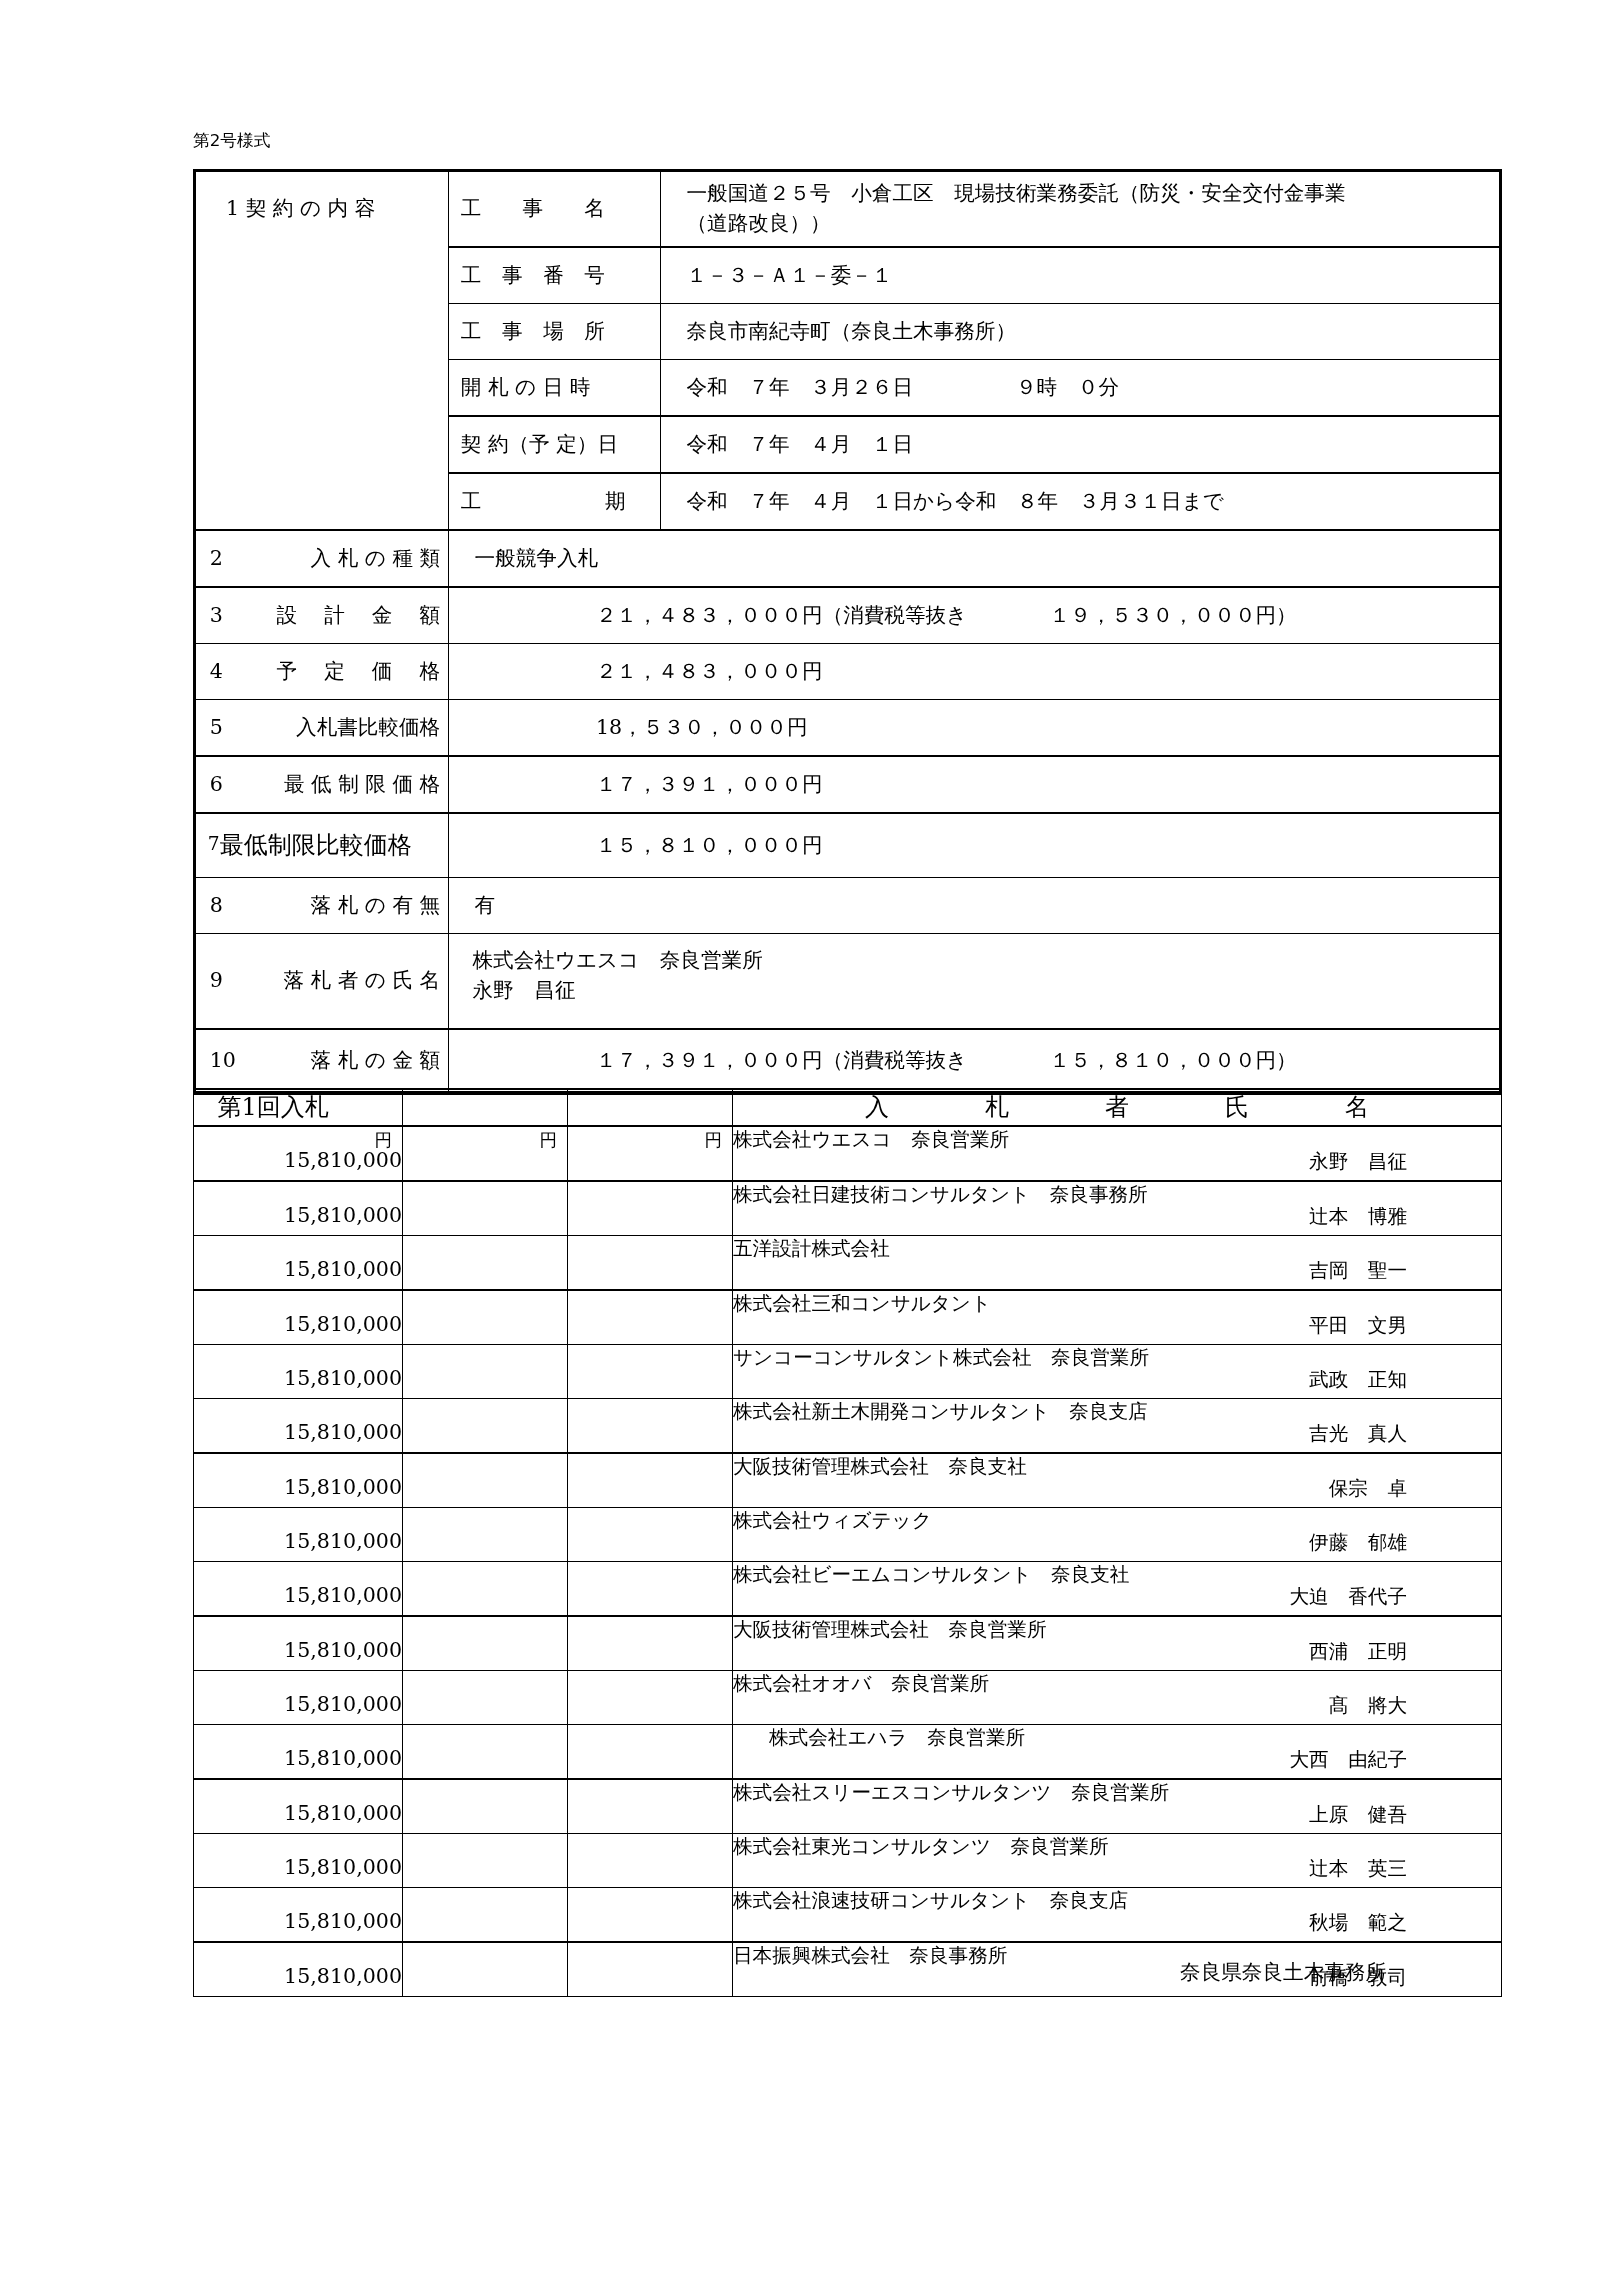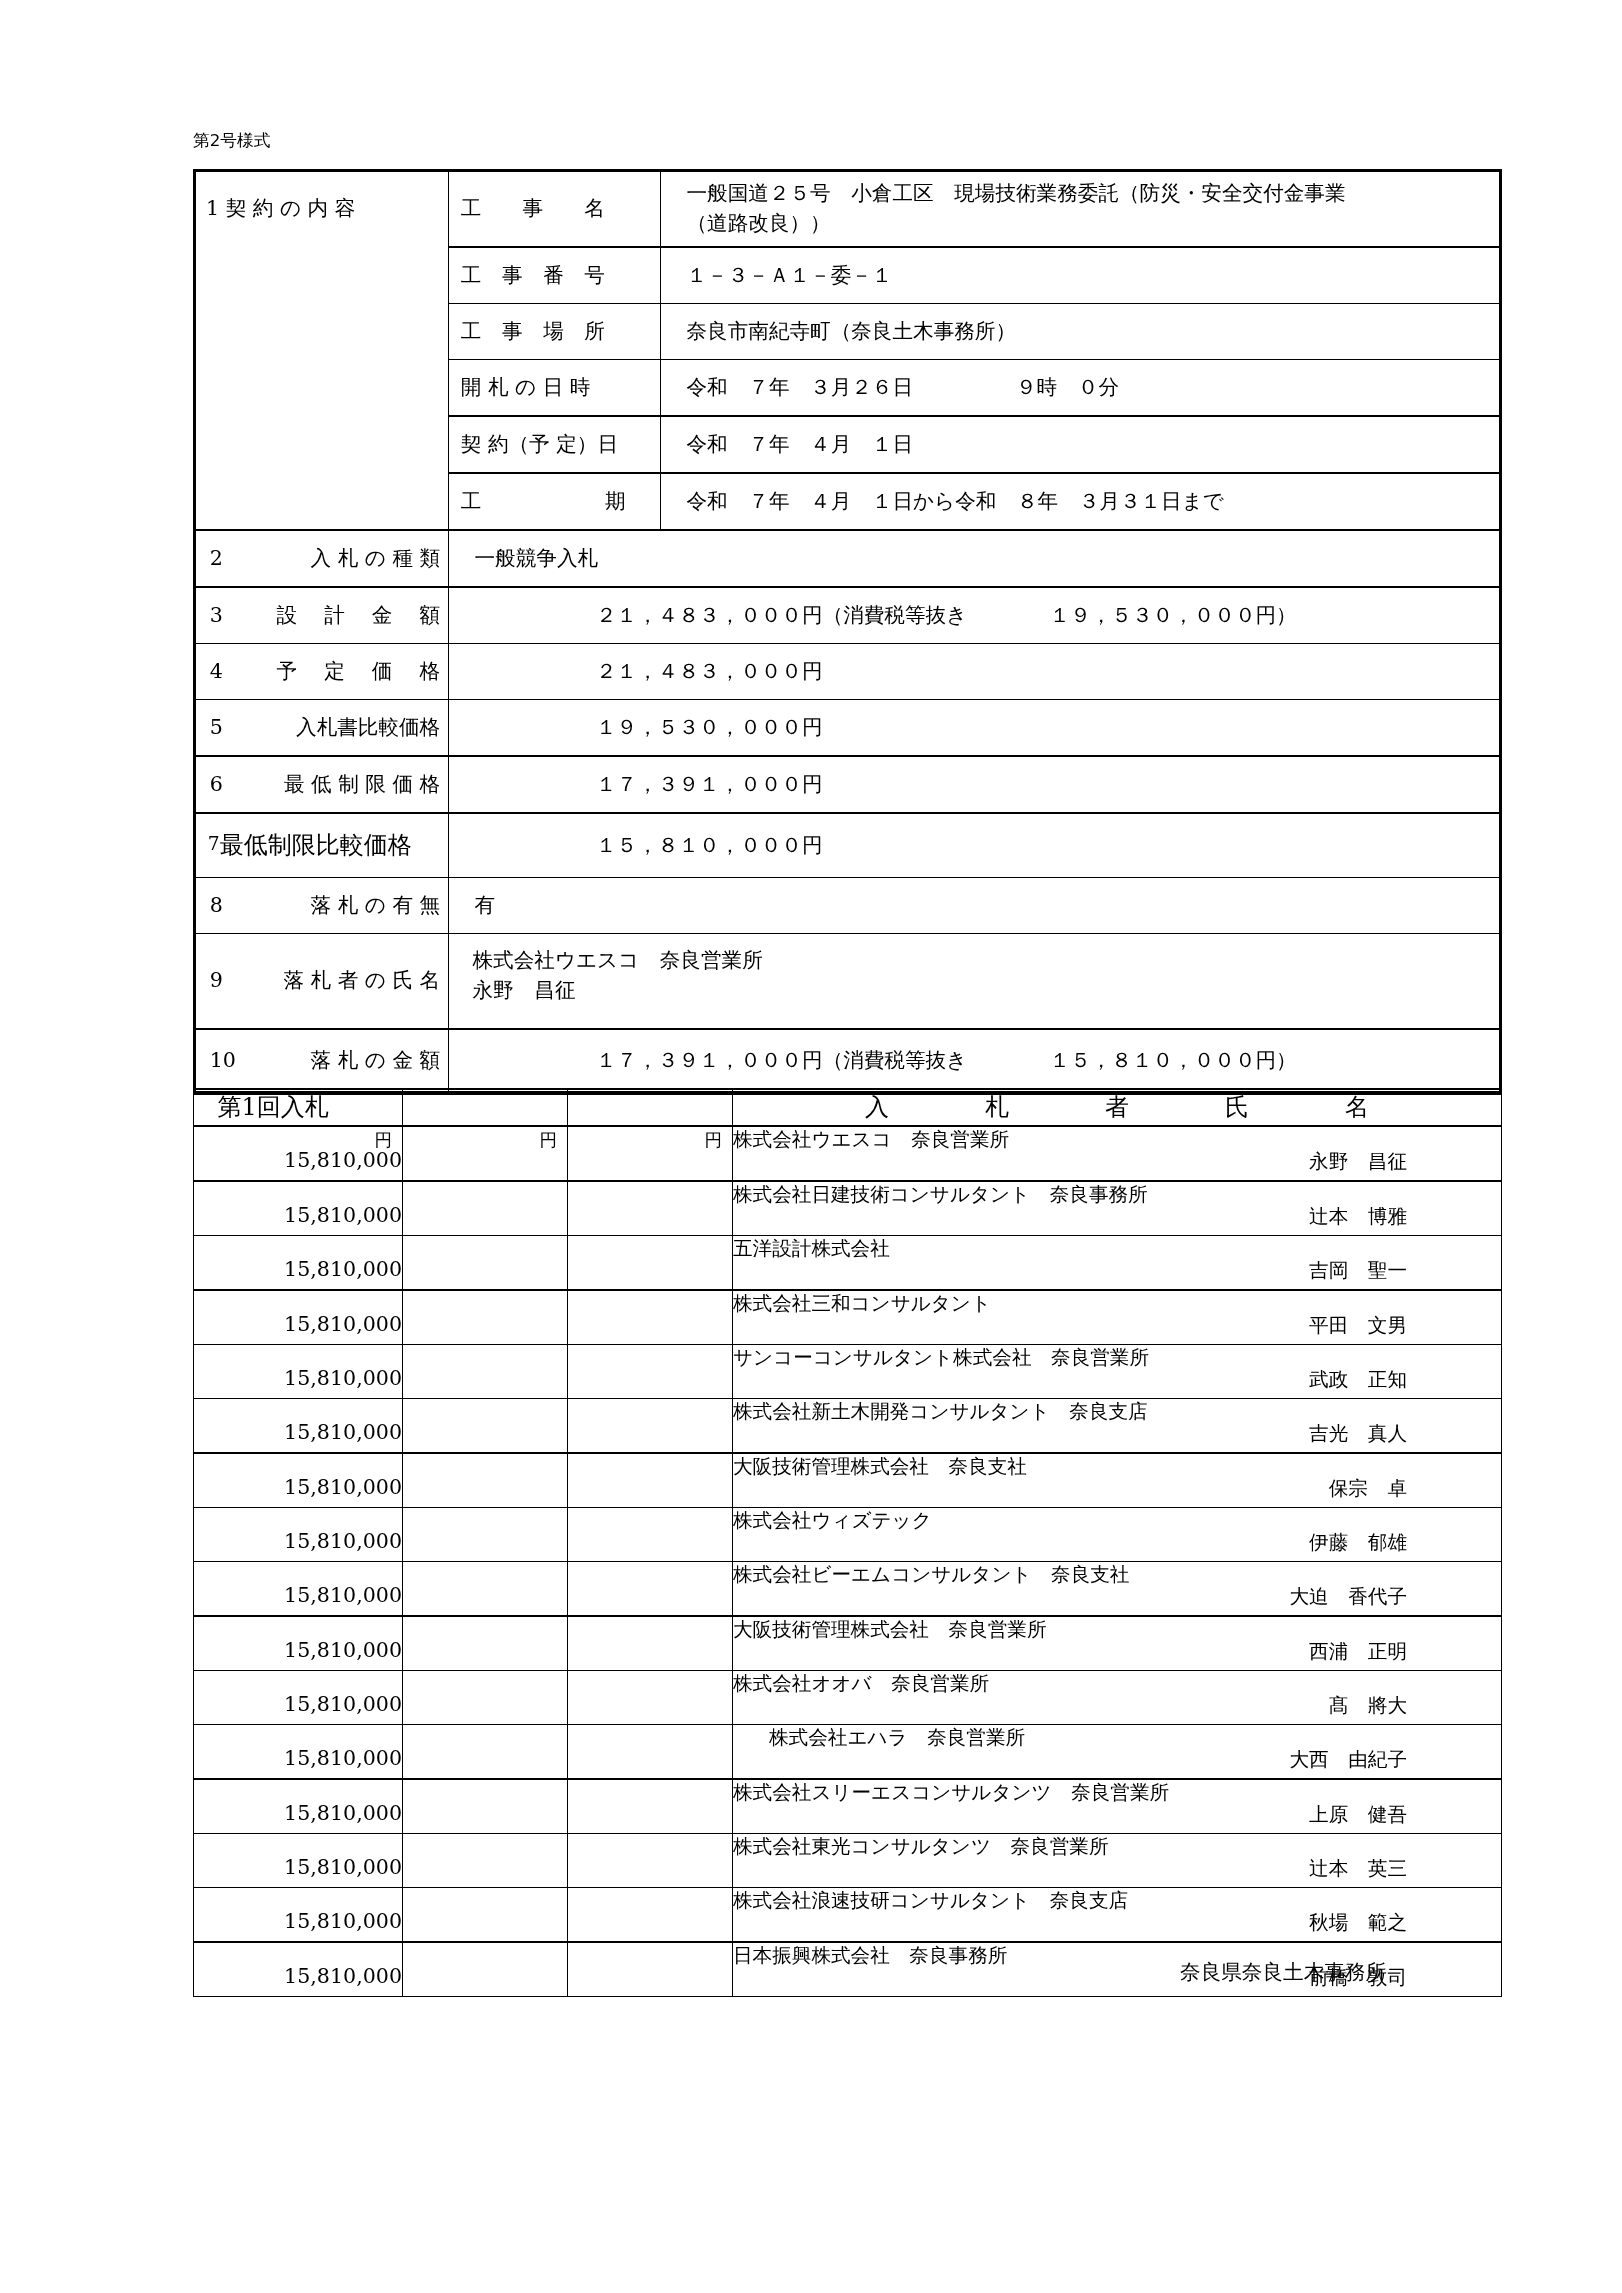--- a/index.html
+++ b/index.html
@@ -90,21 +90,21 @@
   }
   .val-indent {
     padding-left: 147px;
   }
   .h-thick-top { border-top: 2.9px solid #000 !important; }
   .h-thick-bottom { border-bottom: 2.9px solid #000 !important; }
 
   .r1-outer {
     vertical-align: top;
     padding-top: 21.6px;
-    padding-left: 10px;
+    padding-left: 30px;
     white-space: nowrap;
   }
 
   .justify-chars {
     display: inline-flex;
     width: 100%;
     justify-content: space-between;
   }
 
   
@@ -262,21 +262,21 @@
           <td class="val val-indent" colspan="2">２１，４８３，０００円</td>
         </tr>
 
         <tr>
           <td class="lbl" style="height:55px;">
             <span class="lbl-spread">
               <span>5</span>
               <span>入札書比較価格</span>
             </span>
           </td>
-          <td class="val val-indent" colspan="2">１９，５３０，０００円</td>
+          <td class="val val-indent" colspan="2">18，５３０，０００円</td>
         </tr>
 
         <tr>
           <td class="lbl h-thick-top" style="height:55px;">
             <span class="lbl-spread">
               <span>6</span>
               <span>最 低 制 限 価 格</span>
             </span>
           </td>
           <td class="val val-indent h-thick-top" colspan="2">１７，３９１，０００円</td>

